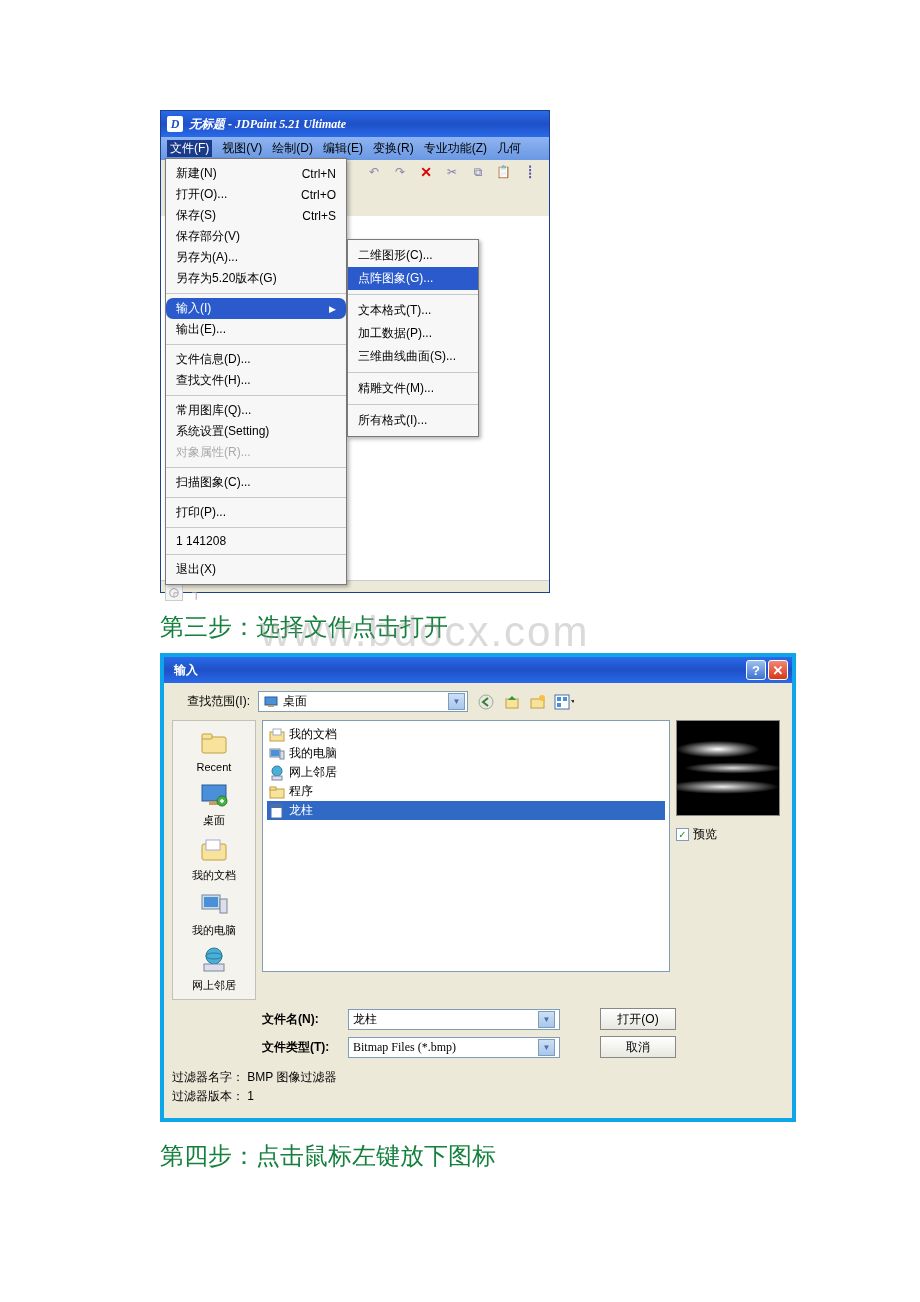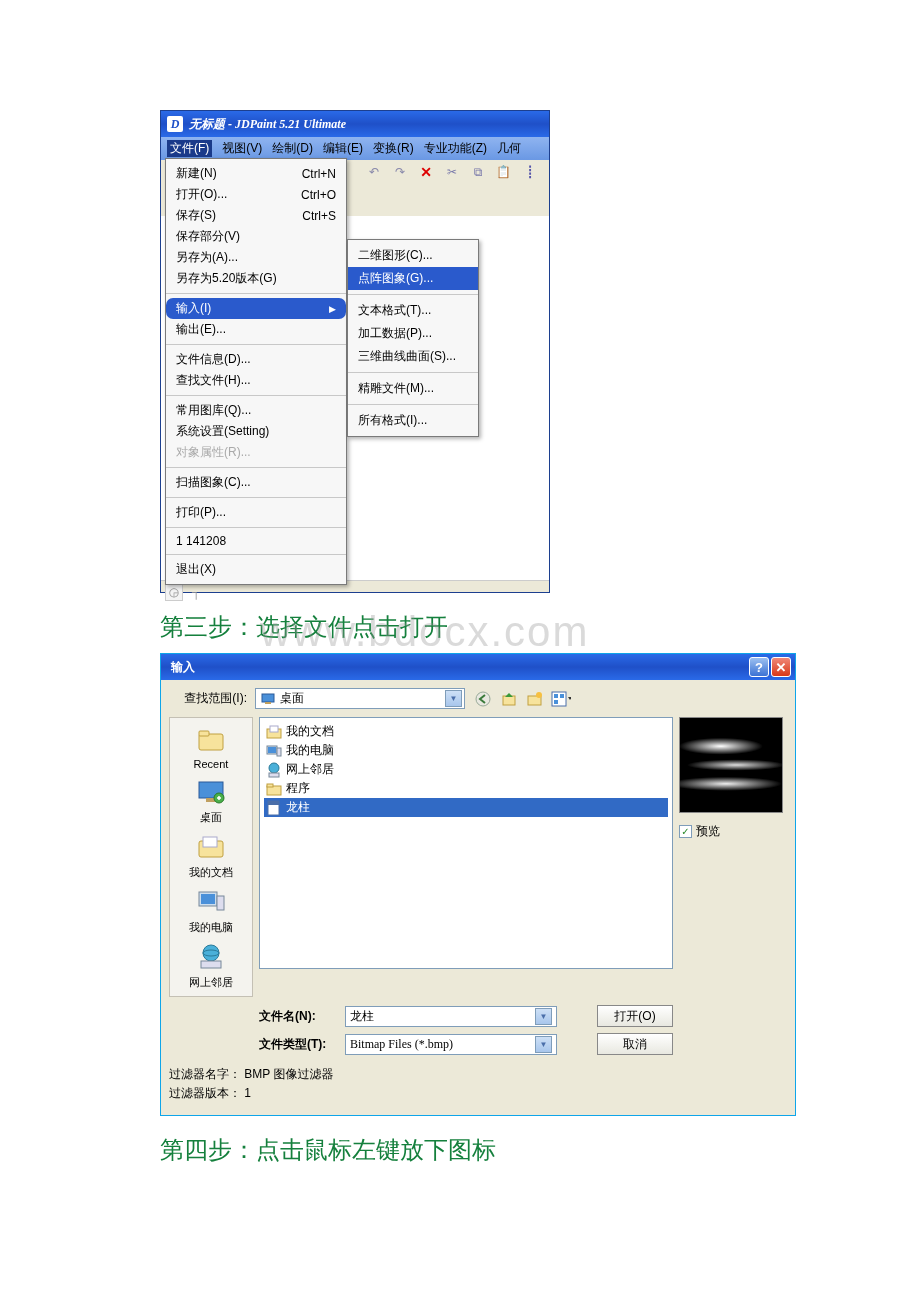--- a/index.html
+++ b/index.html
@@ -30,21 +30,21 @@
   
   .toolbar-area { background: #ece9d8; height: 56px; padding: 4px 6px; }
   .tb-row { display: flex; gap: 8px; align-items: center; margin-bottom: 4px; }
   .tb-icon { width: 18px; height: 16px; display: inline-flex; align-items:center; justify-content:center; font-size: 12px;}
   .x-icon { color: #d00; font-weight: bold; font-size: 14px;}
   .ruler { display: flex; font-family: Tahoma; font-size: 11px; color: #333; gap: 0; }
   .ruler span { margin-right: 4px; }
   .bottom-icon { width:18px; height:18px; border:1px solid #ccc; background:#f4f4f4; margin:2px; display:inline-flex; align-items:center; justify-content:center; color:#999;}
   
   
-  .dialog { width: 636px; border: 1px solid #0ea5e9; font-size: 12px; margin-top: 4px; position: relative; }
+  .dialog { width: 636px; border: 4px solid #0ea5e9; font-size: 12px; margin-top: 4px; position: relative; }
   .dlg-title { height: 26px; background: linear-gradient(#2a6ae8,#1f50c8,#2a6ae8); color: #fff; display: flex; align-items: center; justify-content: space-between; padding: 0 4px 0 10px; font-weight: bold; }
   .dlg-title-btns { display:flex; gap:2px; }
   .dlg-btn { width: 20px; height: 20px; border-radius: 3px; display: inline-flex; align-items:center; justify-content:center; font-weight: bold; font-size: 13px; border: 1px solid #fff; }
   .dlg-btn.help { background: linear-gradient(#9cc0f0,#3c72d4); color:#fff; }
   .dlg-btn.close { background: linear-gradient(#f08878,#d83818); color:#fff; }
   
   .dlg-body { background: #ece9d8; padding: 8px 8px 12px 8px; }
   .dlg-toprow { display: flex; align-items: center; gap: 8px; margin-bottom: 8px; }
   .dlg-toprow label { width: 78px; text-align: right; }
   .combo { flex: 0 0 210px; height: 21px; border: 1px solid #7f9db9; background: #fff; display: flex; align-items: center; padding: 0 2px 0 4px; justify-content: space-between; }

